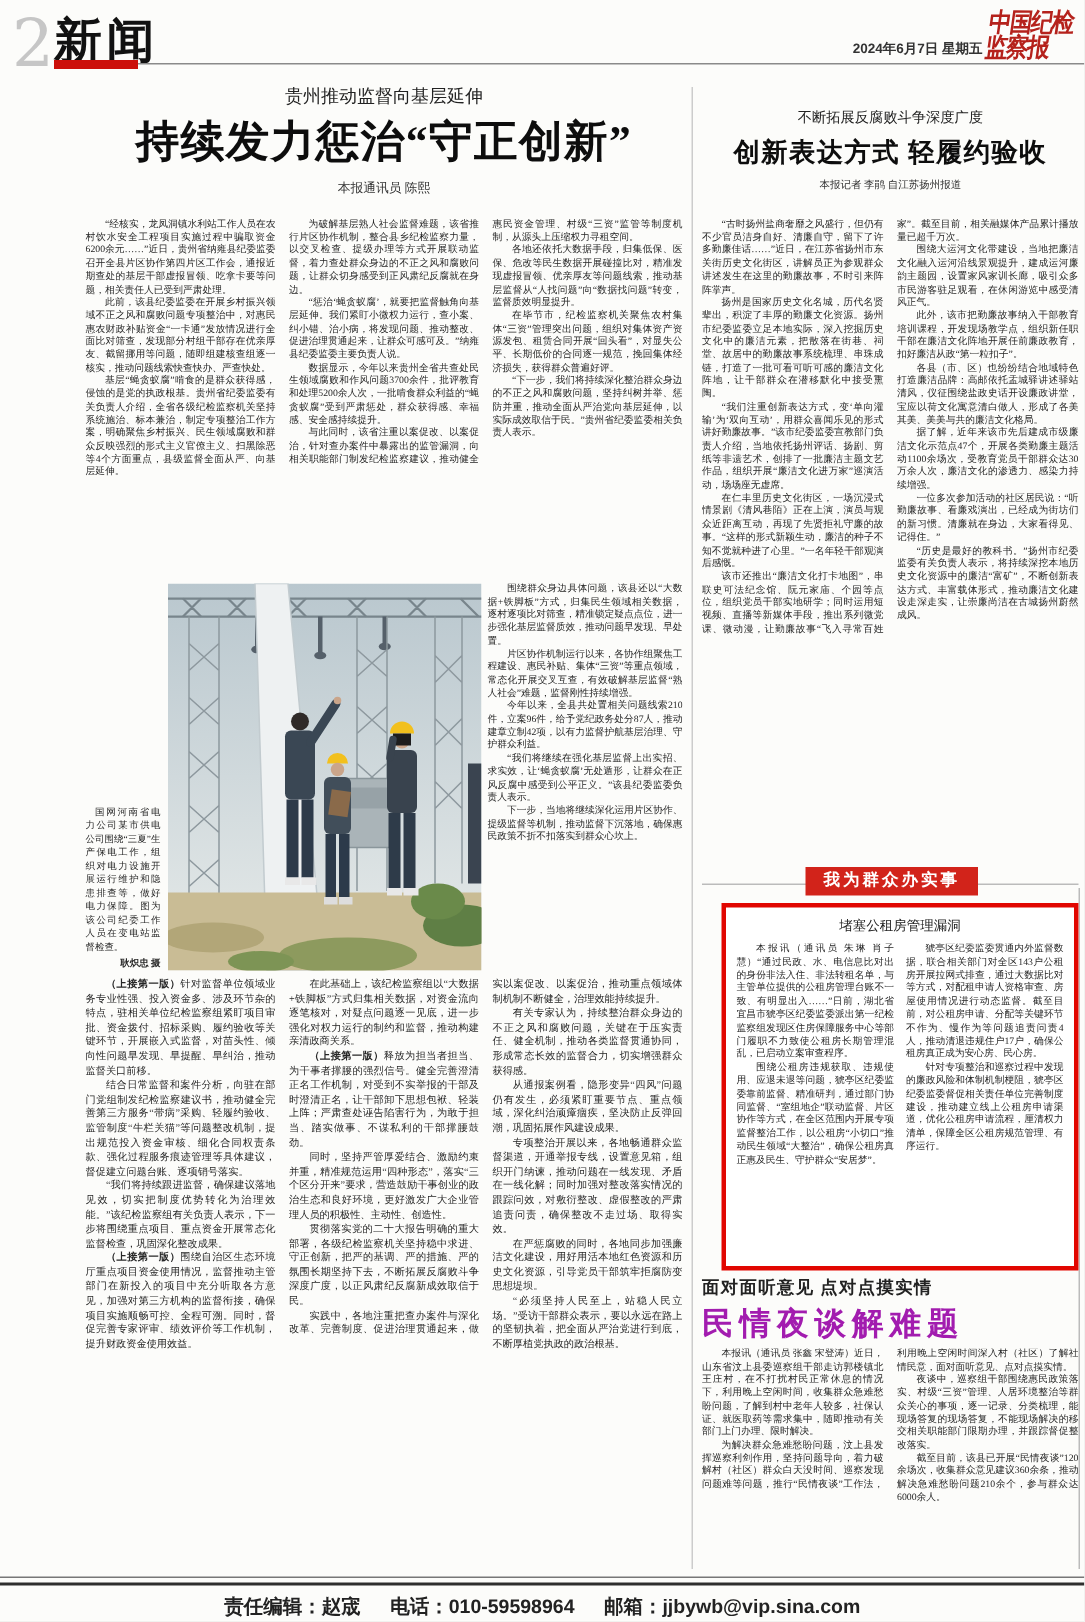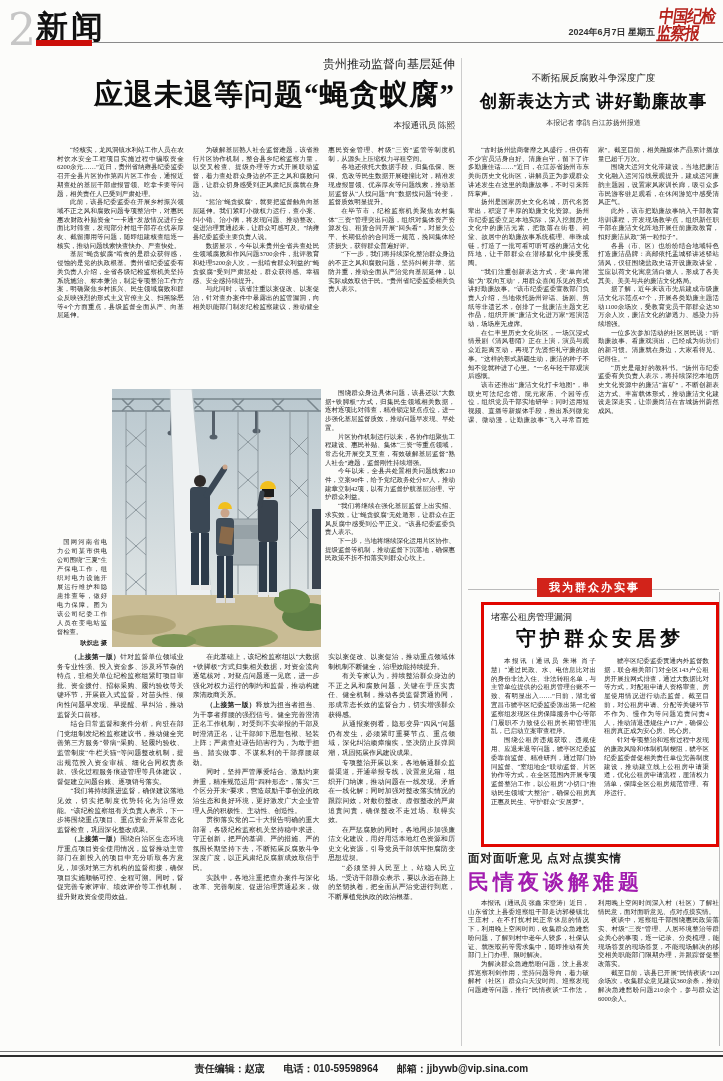--- a/index.html
+++ b/index.html
@@ -12,21 +12,21 @@
   .hline{position:absolute;left:92px;top:42px;width:631px;height:1px;background:#8a8a8a;}
   .date{position:absolute;left:505px;top:26px;width:150px;text-align:right;font-size:9px;color:#333;
         font-family:"Liberation Sans",sans-serif;font-weight:bold;}
   .masthead{position:absolute;left:658px;top:10px;width:64px;font-size:15px;font-weight:bold;color:#b5221c;
         transform:skewX(-8deg) scaleY(1.15);letter-spacing:-1px;line-height:15px;}
   
   p{margin:0;text-indent:2em;text-align:justify;}
   .kick{font-size:12px;color:#222;}
   .byline{font-size:8.5px;color:#333;}
   
-  .main-head{position:absolute;left:57px;top:56px;width:398px;text-align:right;}
+  .main-head{position:absolute;left:57px;top:56px;width:398px;text-align:center;}
   .main-head .hl{font-size:29px;font-weight:bold;letter-spacing:1px;color:#0d0d0d;margin-top:2px;}
   .main-head .byline{margin-top:5px;}
   .main-body{position:absolute;left:57px;top:146px;width:398px;height:240px;overflow:hidden;
         column-count:3;column-gap:9px;font-size:6.5px;line-height:8.7px;}
   .col3-cont{position:absolute;left:325px;top:389px;width:130px;height:258px;overflow:hidden;
         font-size:6.5px;line-height:8.7px;}
   
   .photo-wrap{position:absolute;left:57px;top:389px;width:264px;height:258px;display:flex;}
   .photo-caption{width:55px;padding-right:5px;box-sizing:border-box;font-size:6.3px;line-height:9px;
         display:flex;flex-direction:column;justify-content:flex-end;}
@@ -45,54 +45,54 @@
   .right-body{position:absolute;left:468px;top:146px;width:251px;height:412px;overflow:hidden;
         column-count:2;column-gap:9px;font-size:6.5px;line-height:8.7px;}
   
   .tag-rule{position:absolute;left:468px;top:589px;width:251px;height:1px;background:#bbb;}
   .vr1{position:absolute;left:461px;top:58px;width:1px;height:988px;background:#ccc;}
   .vr2{position:absolute;left:719px;top:592px;width:1px;height:454px;background:#bbb;}
   .tag{position:absolute;left:537px;top:578px;width:115px;height:19px;background:#d2231a;color:#fff;
         font-size:11px;font-weight:bold;line-height:19px;text-align:center;letter-spacing:2px;z-index:2;}
   .redbox{position:absolute;left:481px;top:602px;width:238px;height:245px;border:3px solid #e10600;
         background:#fff;box-sizing:border-box;padding:6px 7px 4px;}
-  .redbox .kick{font-size:9px;font-family:Liberation Serif, serif;}
+  .redbox .kick{font-size:9px;text-align:center;font-family:Liberation Serif, serif;}
   .redbox .hl{font-size:20px;font-weight:bold;text-align:center;letter-spacing:4px;color:#0d0d0d;margin-top:1px;}
   .redbox-body{column-count:2;column-gap:8px;font-size:6.5px;line-height:8.8px;height:166px;overflow:hidden;margin-top:5px;}
   
   .nt-head{position:absolute;left:468px;top:851px;width:251px;text-align:left;}
   .nt-head .kick{font-size:11.5px;font-weight:bold;letter-spacing:1px;}
   .nt-head .hl{font-size:21px;font-weight:bold;letter-spacing:4px;color:#a21caf;margin-top:2px;}
   .nt-body{position:absolute;left:468px;top:899px;width:251px;height:146px;overflow:hidden;
         column-count:2;column-gap:9px;font-size:6.5px;line-height:8.7px;}
   
   .footer-rule{position:absolute;left:0;top:1051px;width:723px;height:3px;
         border-top:1px solid #777;border-bottom:2px solid #2e2e2e;box-sizing:content-box;}
-  .footer-text{position:absolute;left:0;top:1062px;width:723px;text-align:center;font-size:10px;color:#222;
+  .footer-text{position:absolute;left:0;top:1062px;width:723px;text-align:center;font-size:13px;color:#222;
         font-family:"Liberation Sans",sans-serif;font-weight:bold;}
   .footer-text span{margin:0 8px;}
 </style>
 </head>
 <body>
 
 <div class="page">
 
   <div class="pagenum">2</div>
   <div class="section">新闻</div>
   <div class="redbar"></div>
   <div class="hline"></div>
   <div class="date">2024年6月7日 星期五</div>
   <div class="masthead">中国纪检监察报</div>
 
   <div class="vr1"></div>
   <div class="vr2"></div>
 
   <div class="main-head">
     <div class="kick">贵州推动监督向基层延伸</div>
-    <div class="hl">应退未退等问题“蝇贪蚁腐”</div>
+    <div class="hl">持续发力惩治“守正创新”</div>
     <div class="byline">本报通讯员 陈熙</div>
   </div>
 
   <div class="main-body">
     <p>“经核实，龙凤洞镇水利站工作人员在农村饮水安全工程项目实施过程中骗取资金6200余元……”近日，贵州省纳雍县纪委监委召开全县片区协作第四片区工作会，通报近期查处的基层干部虚报冒领、吃拿卡要等问题，相关责任人已受到严肃处理。</p>
     <p>此前，该县纪委监委在开展乡村振兴领域不正之风和腐败问题专项整治中，对惠民惠农财政补贴资金“一卡通”发放情况进行全面比对筛查，发现部分村组干部存在优亲厚友、截留挪用等问题，随即组建核查组逐一核实，推动问题线索快查快办、严查快处。</p>
     <p>基层“蝇贪蚁腐”啃食的是群众获得感，侵蚀的是党的执政根基。贵州省纪委监委有关负责人介绍，全省各级纪检监察机关坚持系统施治、标本兼治，制定专项整治工作方案，明确聚焦乡村振兴、民生领域腐败和群众反映强烈的形式主义官僚主义、扫黑除恶等4个方面重点，县级监督全面从严、向基层延伸。</p>
     <p>为破解基层熟人社会监督难题，该省推行片区协作机制，整合县乡纪检监察力量，以交叉检查、提级办理等方式开展联动监督，着力查处群众身边的不正之风和腐败问题，让群众切身感受到正风肃纪反腐就在身边。</p>
     <p>“惩治‘蝇贪蚁腐’，就要把监督触角向基层延伸。我们紧盯小微权力运行，查小案、纠小错、治小病，将发现问题、推动整改、促进治理贯通起来，让群众可感可及。”纳雍县纪委监委主要负责人说。</p>
     <p>数据显示，今年以来贵州全省共查处民生领域腐败和作风问题3700余件，批评教育和处理5200余人次，一批啃食群众利益的“蝇贪蚁腐”受到严肃惩处，群众获得感、幸福感、安全感持续提升。</p>
@@ -208,42 +208,41 @@
     <p><b></b><span>实践中，各地注重把查办案件与深化改革、完善制度、促进治理贯通起来，做实以案促改、以案促治，推动重点领域体制机制不断健全，治理效能持续提升。</span></p>
     <p><b></b><span>有关专家认为，持续整治群众身边的不正之风和腐败问题，关键在于压实责任、健全机制，推动各类监督贯通协同，形成常态长效的监督合力，切实增强群众获得感。</span></p>
     <p><b></b><span>从通报案例看，隐形变异“四风”问题仍有发生，必须紧盯重要节点、重点领域，深化纠治顽瘴痼疾，坚决防止反弹回潮，巩固拓展作风建设成果。</span></p>
     <p><b></b><span>专项整治开展以来，各地畅通群众监督渠道，开通举报专线，设置意见箱，组织开门纳谏，推动问题在一线发现、矛盾在一线化解；同时加强对整改落实情况的跟踪问效，对敷衍整改、虚假整改的严肃追责问责，确保整改不走过场、取得实效。</span></p>
     <p><b></b><span>在严惩腐败的同时，各地同步加强廉洁文化建设，用好用活本地红色资源和历史文化资源，引导党员干部筑牢拒腐防变思想堤坝。</span></p>
     <p><b></b><span>“必须坚持人民至上，站稳人民立场。”受访干部群众表示，要以永远在路上的坚韧执着，把全面从严治党进行到底，不断厚植党执政的政治根基。</span></p>
   </div>
 
   <div class="right-head">
     <div class="kick">不断拓展反腐败斗争深度广度</div>
-    <div class="hl">创新表达方式 讲好勤廉故事</div>
+    <div class="hl">创新表达方式 轻履约验收</div>
     <div class="byline">本报记者 李鹃 自江苏扬州报道</div>
   </div>
   <div class="right-body">
     <p>“古时扬州盐商奢靡之风盛行，但仍有不少官员洁身自好、清廉自守，留下了许多勤廉佳话……”近日，在江苏省扬州市东关街历史文化街区，讲解员正为参观群众讲述发生在这里的勤廉故事，不时引来阵阵掌声。</p>
     <p>扬州是国家历史文化名城，历代名贤辈出，积淀了丰厚的勤廉文化资源。扬州市纪委监委立足本地实际，深入挖掘历史文化中的廉洁元素，把散落在街巷、祠堂、故居中的勤廉故事系统梳理、串珠成链，打造了一批可看可听可感的廉洁文化阵地，让干部群众在潜移默化中接受熏陶。</p>
     <p>“我们注重创新表达方式，变‘单向灌输’为‘双向互动’，用群众喜闻乐见的形式讲好勤廉故事。”该市纪委监委宣教部门负责人介绍，当地依托扬州评话、扬剧、剪纸等非遗艺术，创排了一批廉洁主题文艺作品，组织开展“廉洁文化进万家”巡演活动，场场座无虚席。</p>
     <p>在仁丰里历史文化街区，一场沉浸式情景剧《清风巷陌》正在上演，演员与观众近距离互动，再现了先贤拒礼守廉的故事。“这样的形式新颖生动，廉洁的种子不知不觉就种进了心里。”一名年轻干部观演后感慨。</p>
     <p>该市还推出“廉洁文化打卡地图”，串联史可法纪念馆、阮元家庙、个园等点位，组织党员干部实地研学；同时运用短视频、直播等新媒体手段，推出系列微党课、微动漫，让勤廉故事“飞入寻常百姓家”。截至目前，相关融媒体产品累计播放量已超千万次。</p>
     <p>围绕大运河文化带建设，当地把廉洁文化融入运河沿线景观提升，建成运河廉韵主题园，设置家风家训长廊，吸引众多市民游客驻足观看，在休闲游览中感受清风正气。</p>
     <p>此外，该市把勤廉故事纳入干部教育培训课程，开发现场教学点，组织新任职干部在廉洁文化阵地开展任前廉政教育，扣好廉洁从政“第一粒扣子”。</p>
     <p>各县（市、区）也纷纷结合地域特色打造廉洁品牌：高邮依托盂城驿讲述驿站清风，仪征围绕盐政史话开设廉政讲堂，宝应以荷文化寓意清白做人，形成了各美其美、美美与共的廉洁文化格局。</p>
     <p>据了解，近年来该市先后建成市级廉洁文化示范点47个，开展各类勤廉主题活动1100余场次，受教育党员干部群众达30万余人次，廉洁文化的渗透力、感染力持续增强。</p>
     <p>一位多次参加活动的社区居民说：“听勤廉故事、看廉戏演出，已经成为街坊们的新习惯。清廉就在身边，大家看得见、记得住。”</p>
     <p>“历史是最好的教科书。”扬州市纪委监委有关负责人表示，将持续深挖本地历史文化资源中的廉洁“富矿”，不断创新表达方式、丰富载体形式，推动廉洁文化建设走深走实，让崇廉尚洁在古城扬州蔚然成风。</p>
   </div>
 
   <div class="tag-rule"></div>
   <div class="tag">我为群众办实事</div>
   <div class="redbox">
     <div class="kick">堵塞公租房管理漏洞</div>
-    <div class="hl">守护群众安居梦</div>
     <div class="redbox-body">
       <p>本报讯（通讯员 朱琳 肖子慧）“通过民政、水、电信息比对出的身份非法入住、非法转租名单，与主管单位提供的公租房管理台账不一致、有明显出入……”日前，湖北省宜昌市猇亭区纪委监委派出第一纪检监察组发现区住房保障服务中心等部门履职不力致使公租房长期管理混乱，已启动立案审查程序。</p>
       <p>围绕公租房违规获取、违规使用、应退未退等问题，猇亭区纪委监委靠前监督、精准研判，通过部门协同监督、“室组地企”联动监督、片区协作等方式，在全区范围内开展专项监督整治工作，以公租房“小切口”推动民生领域“大整治”，确保公租房真正惠及民生、守护群众“安居梦”。</p>
       <p>猇亭区纪委监委贯通内外监督数据，联合相关部门对全区143户公租房开展拉网式排查，通过大数据比对等方式，对配租申请人资格审查、房屋使用情况进行动态监督。截至目前，对公租房申请、分配等关键环节不作为、慢作为等问题追责问责4人，推动清退违规住户17户，确保公租房真正成为安心房、民心房。</p>
       <p>针对专项整治和巡察过程中发现的廉政风险和体制机制梗阻，猇亭区纪委监委督促相关责任单位完善制度建设，推动建立线上公租房申请渠道，优化公租房申请流程，厘清权力清单，保障全区公租房规范管理、有序运行。</p>
     </div>
   </div>
 
   <div class="nt-head">
     <div class="kick">面对面听意见 点对点摸实情</div>

